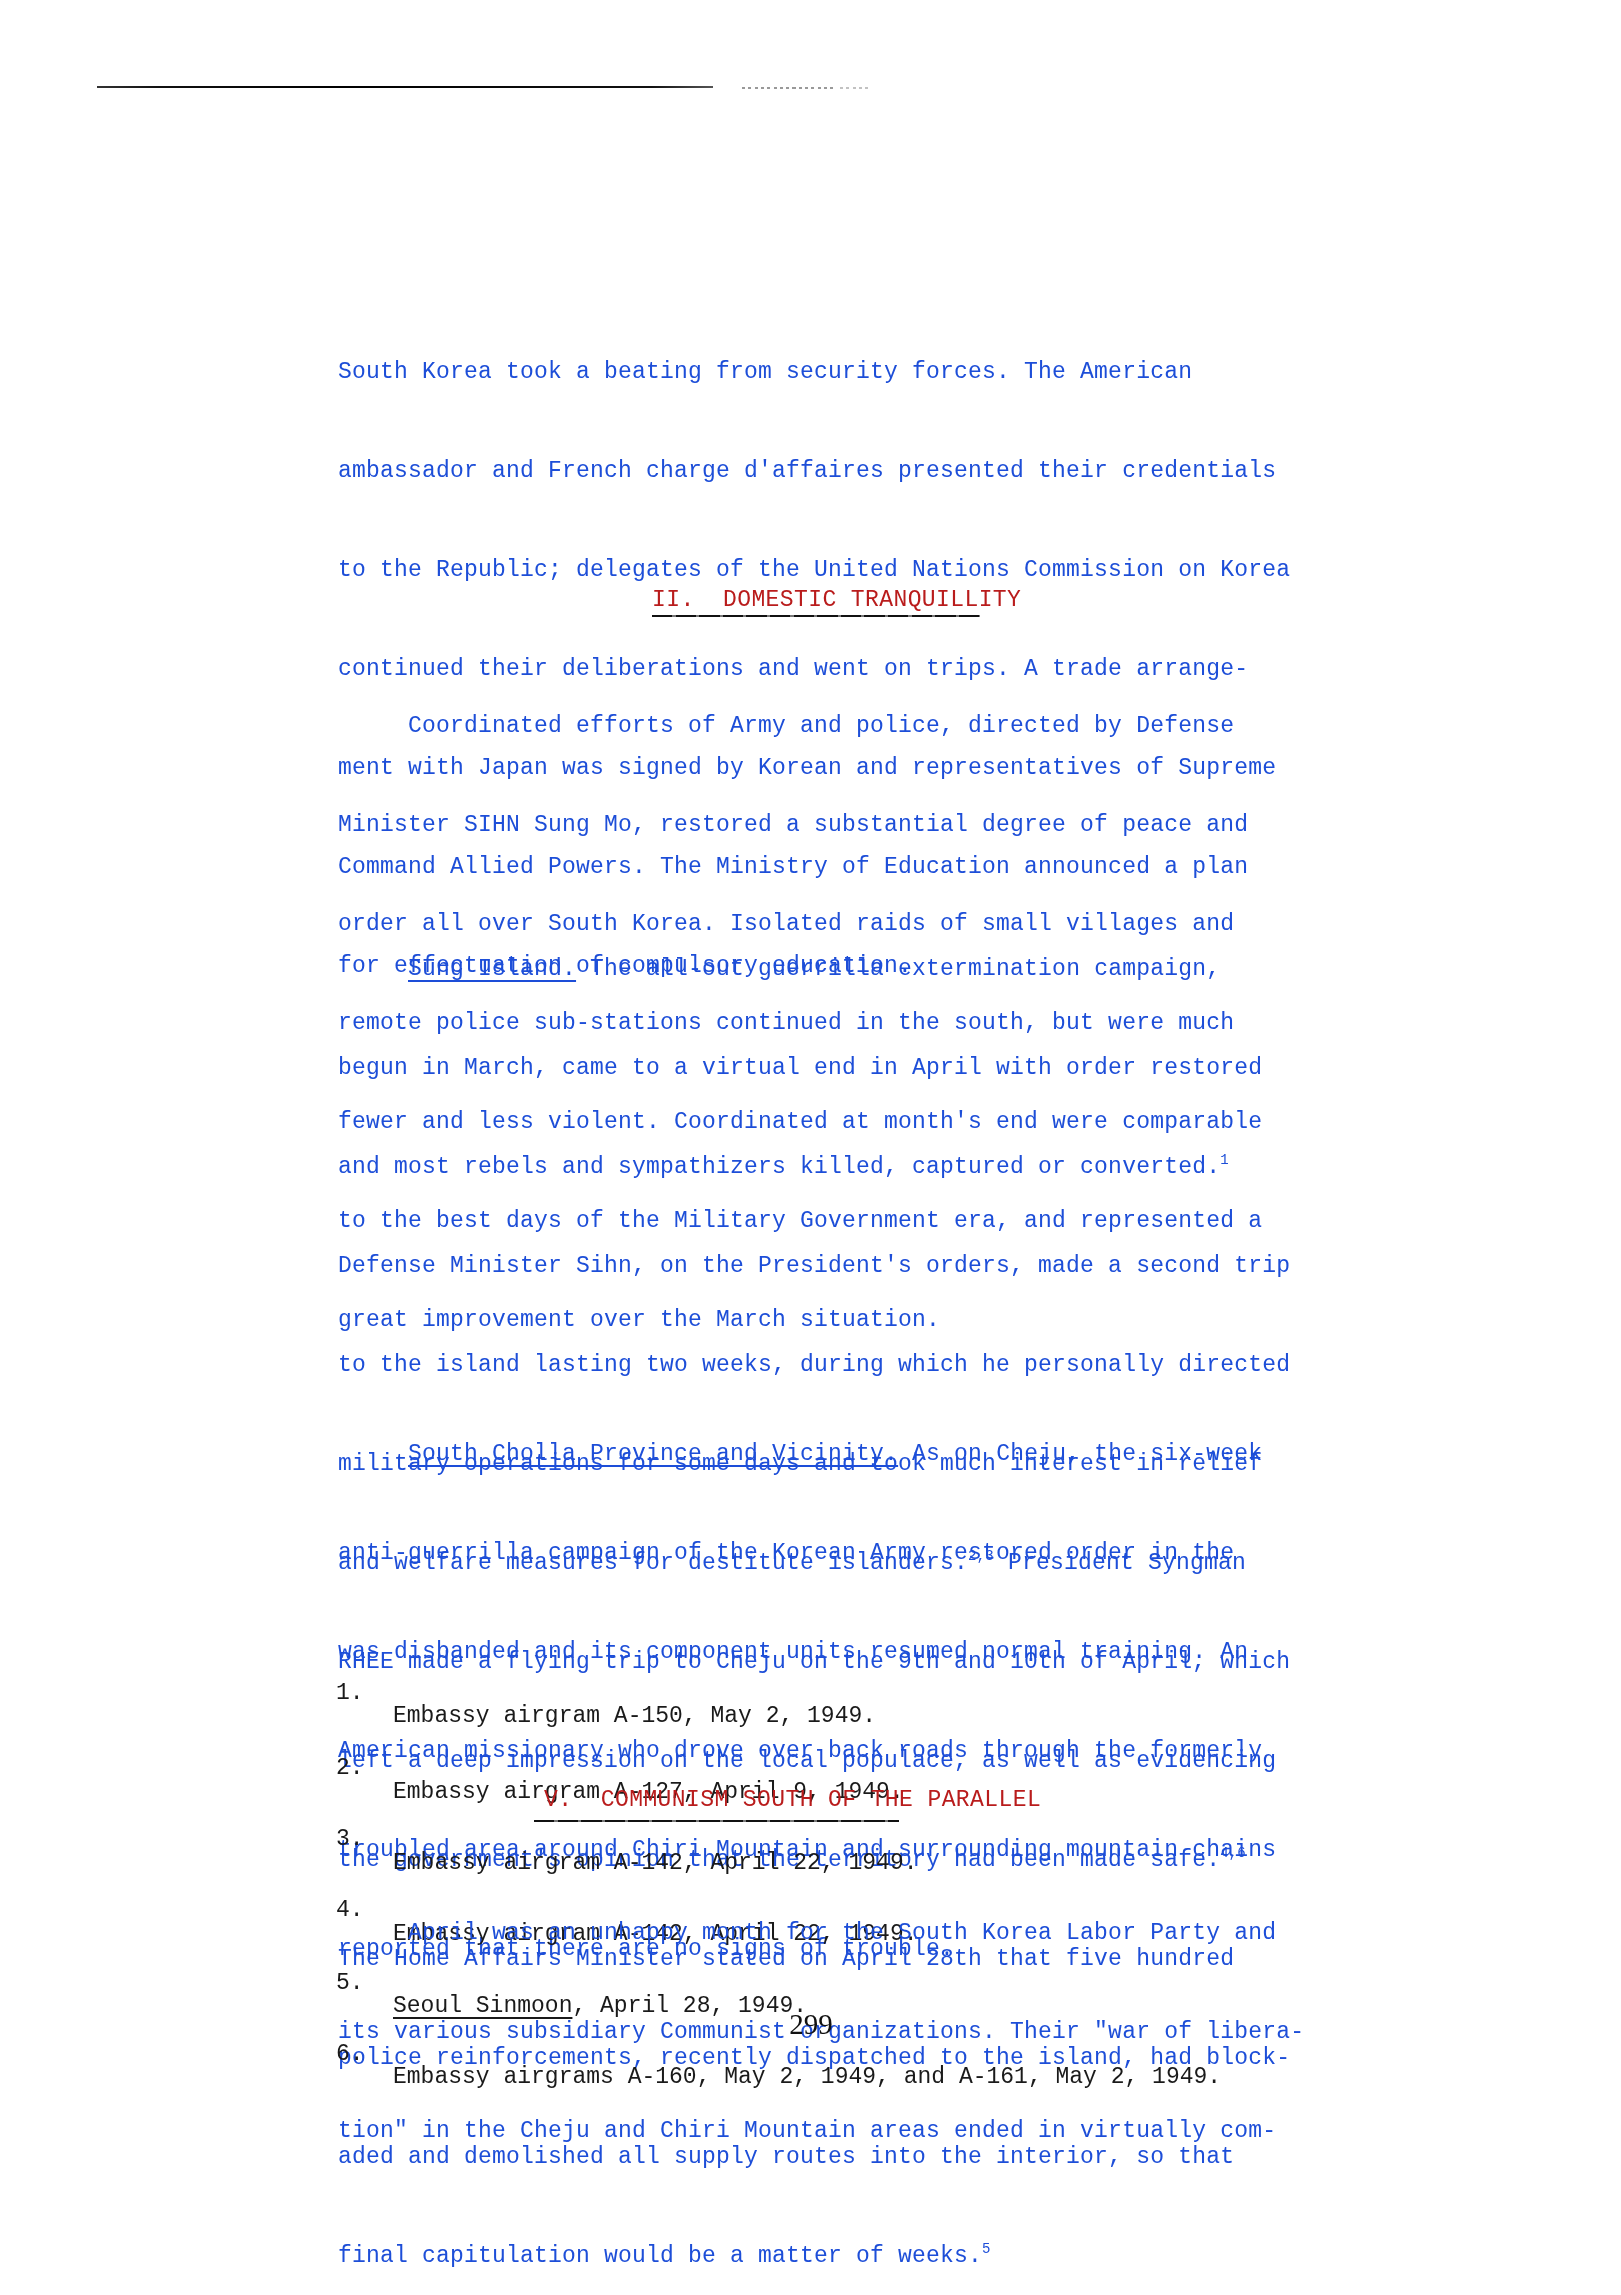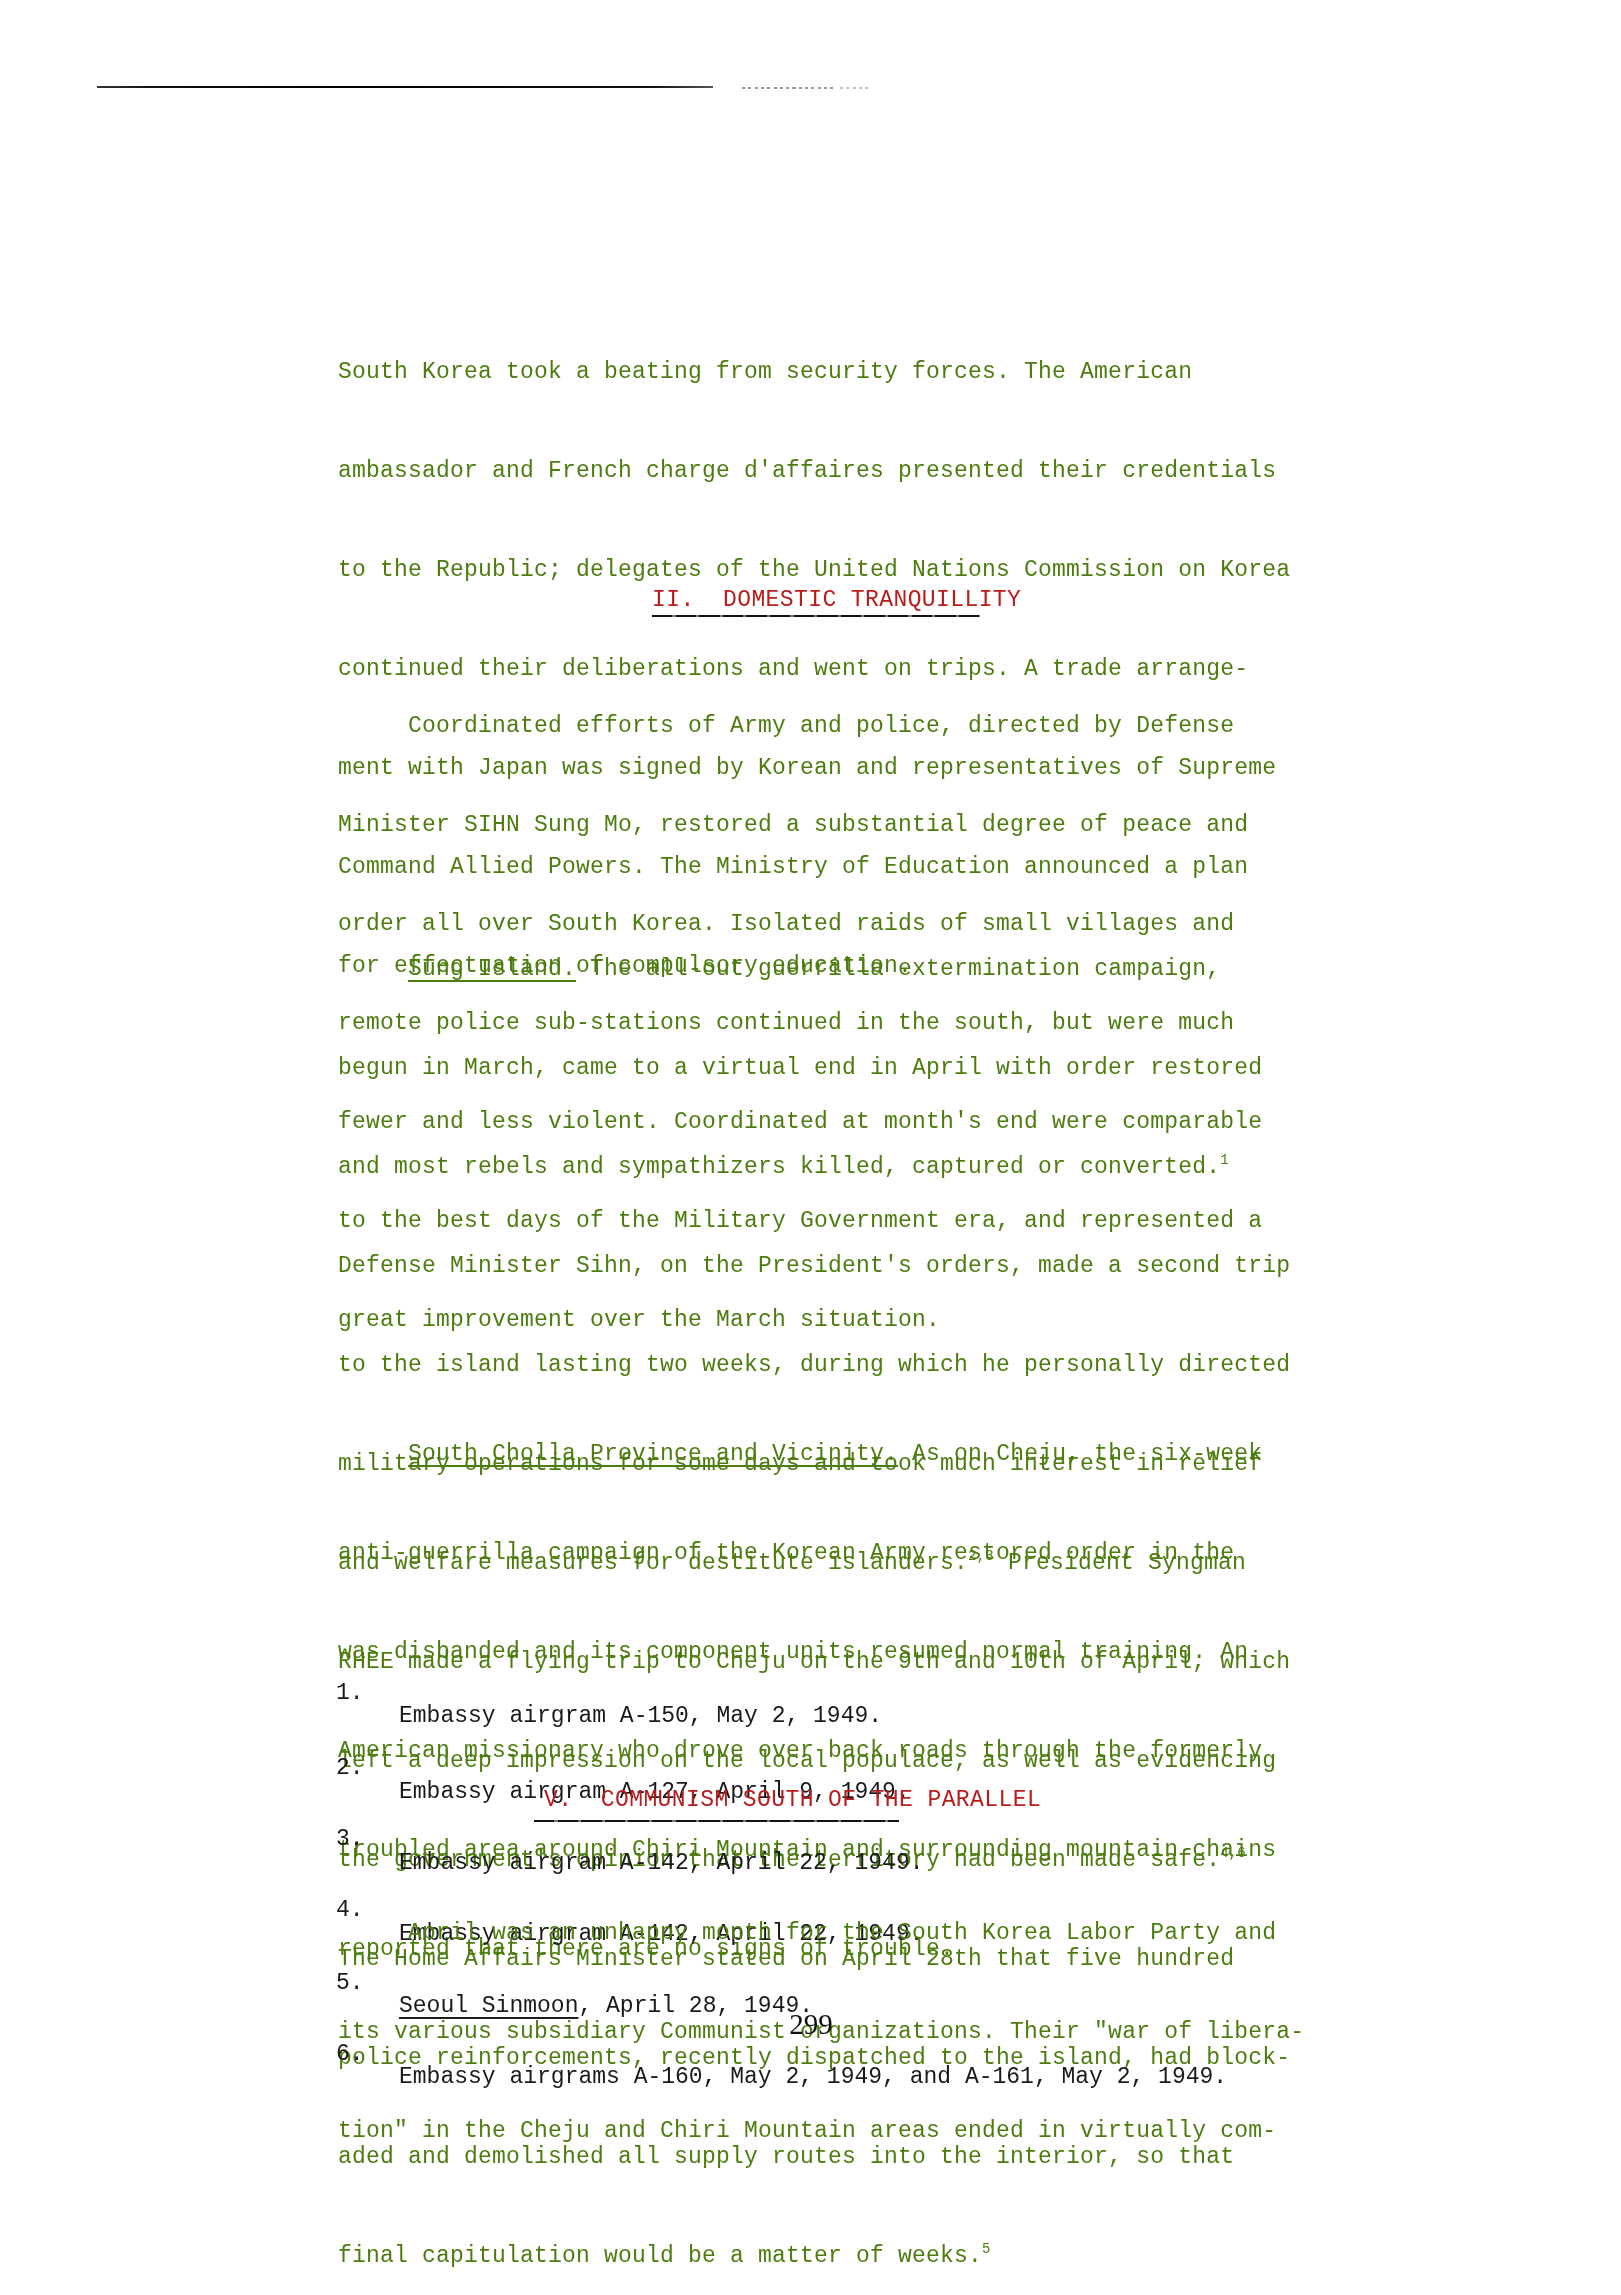--- a/index.html
+++ b/index.html
@@ -28,21 +28,21 @@
     }
 
     .para {
       position: absolute;
       left: 338px;
       width: 1021px;
       font-size: 23px;
       line-height: 33px;
       letter-spacing: 0.2px;
       white-space: pre;
-      color: #4d7c0f;
+      color: #1d4ed8;
     }
     .line { display: block; height: 33px; }
     .ul { text-decoration: underline; text-underline-offset: 4.7px; text-decoration-thickness: 1.6px; }
     sup { font-size: 14px; line-height: 0; vertical-align: 9.4px; }
 
     .heading {
       position: absolute;
       font-size: 23px;
       letter-spacing: 0.4px;
       white-space: pre;
@@ -62,21 +62,21 @@
       white-space: pre;
       color: #1a1a1a;
     }
     .fn {
       position: relative;
       display: block;
       height: 18px;
       line-height: 23.6px;
     }
     .fn-num { position: absolute; left: 0; width: 47px; }
-    .fn-text { position: absolute; left: 63px; text-align: right; }
+    .fn-text { position: absolute; left: 57px; text-align: right; }
 
     .page-number {
       position: absolute;
       left: 0;
       width: 1622px;
       top: 2008px;
       text-align: center;
       font-family: "Liberation Serif", "DejaVu Serif", serif;
       font-size: 29px;
       color: #111;

